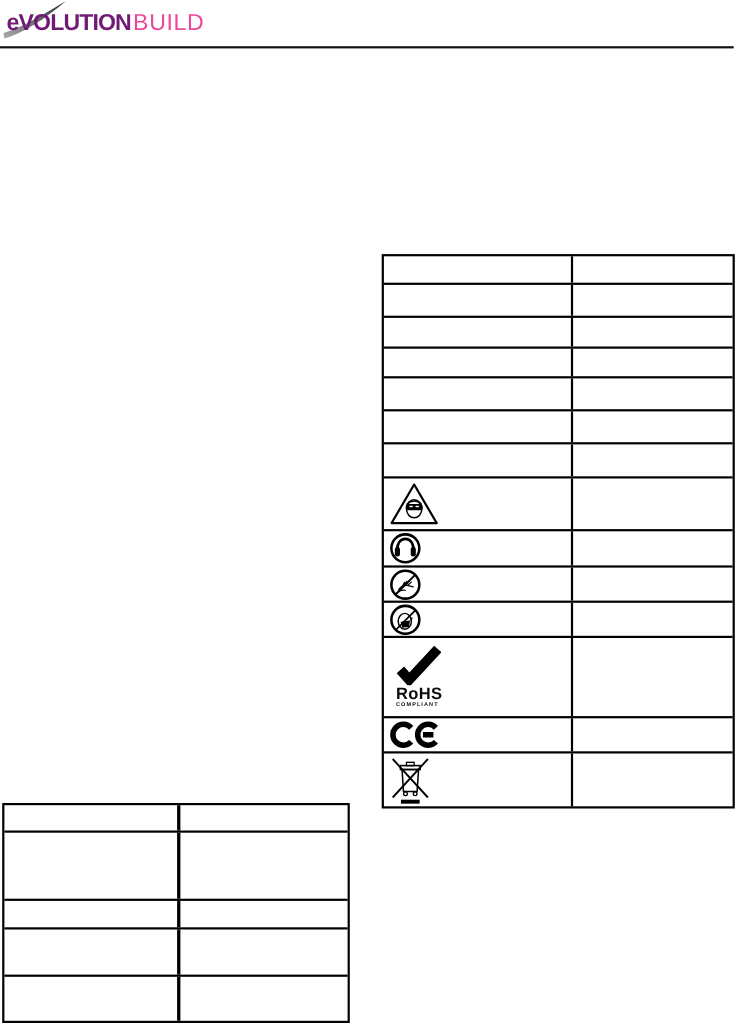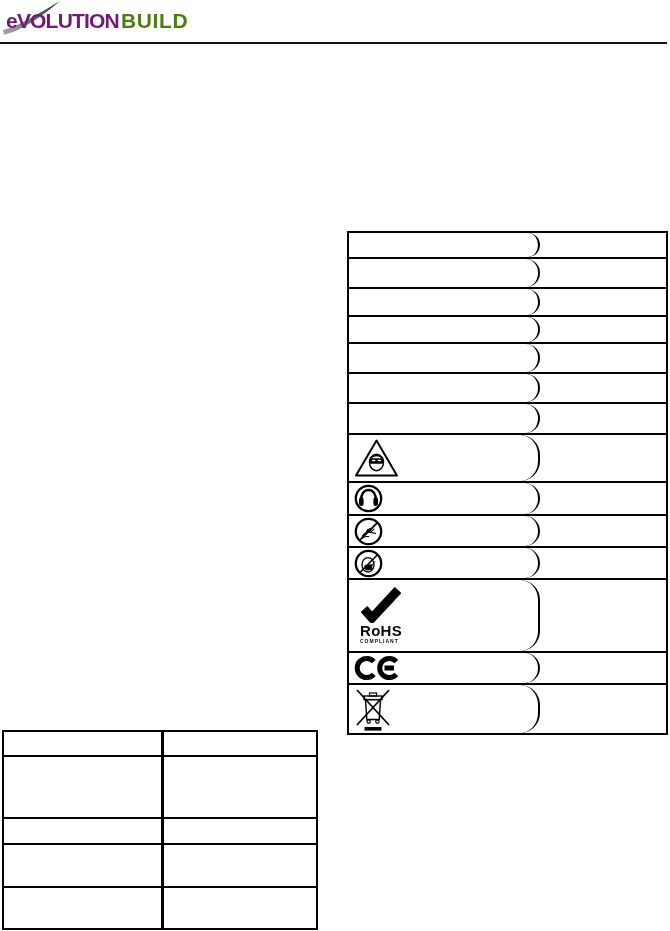--- a/index.html
+++ b/index.html
@@ -5,30 +5,30 @@
   html,body{margin:0;padding:0;}
   body{
     width:670px;height:931px;position:relative;background:#ffffff;
     font-family:"Liberation Sans",sans-serif;overflow:hidden;
   }
   
   .logo{position:absolute;left:6px;top:6px;height:30px;}
   .swoosh{position:absolute;left:-3px;top:-5px;}
   .logo-text{position:relative;white-space:nowrap;line-height:30px;}
   .lt-black{font-weight:700;font-size:21px;letter-spacing:-0.8px;color:#701a75;}
-  .lt-gray{font-weight:700;font-size:21px;letter-spacing:0.6px;color:#4d7c0f;margin-left:2px;}
+  .lt-gray{font-weight:400;font-size:21px;letter-spacing:0.6px;color:#ec4899;margin-left:2px;}
   .rule{position:absolute;left:0;top:42px;width:667px;height:2px;background:#111;}
   
   .tbl{position:absolute;border:2px solid #000;box-sizing:border-box;background:#fff;}
   .tbl .row{display:flex;border-bottom:2px solid #000;box-sizing:border-box;}
   .tbl .row:last-child{border-bottom:none;}
   .tbl .cell{box-sizing:border-box;display:flex;align-items:center;}
   
   .symbols{left:347px;top:231px;width:321px;}
-  .symbols .c1{width:191px;border-right:2px solid #000;padding-left:5px;border-radius:20px;}
+  .symbols .c1{width:172px;border-right:2px solid #000;padding-left:5px;}
   .symbols .c2{flex:1;}
   
   .spec{left:2px;top:730px;width:316px;}
   .spec .c1{width:160px;border-right:3px solid #000;}
   .spec .c2{flex:1;}
   
   .rohs-block{display:flex;flex-direction:column;align-items:flex-start;padding-left:6px;}
   .rohs-title{font-weight:700;font-size:15px;letter-spacing:0.3px;color:#0c0c0c;line-height:14px;margin-top:1px;}
   .rohs-sub{font-weight:700;font-size:5px;letter-spacing:1px;color:#0c0c0c;line-height:6px;}
   svg{display:block;}

